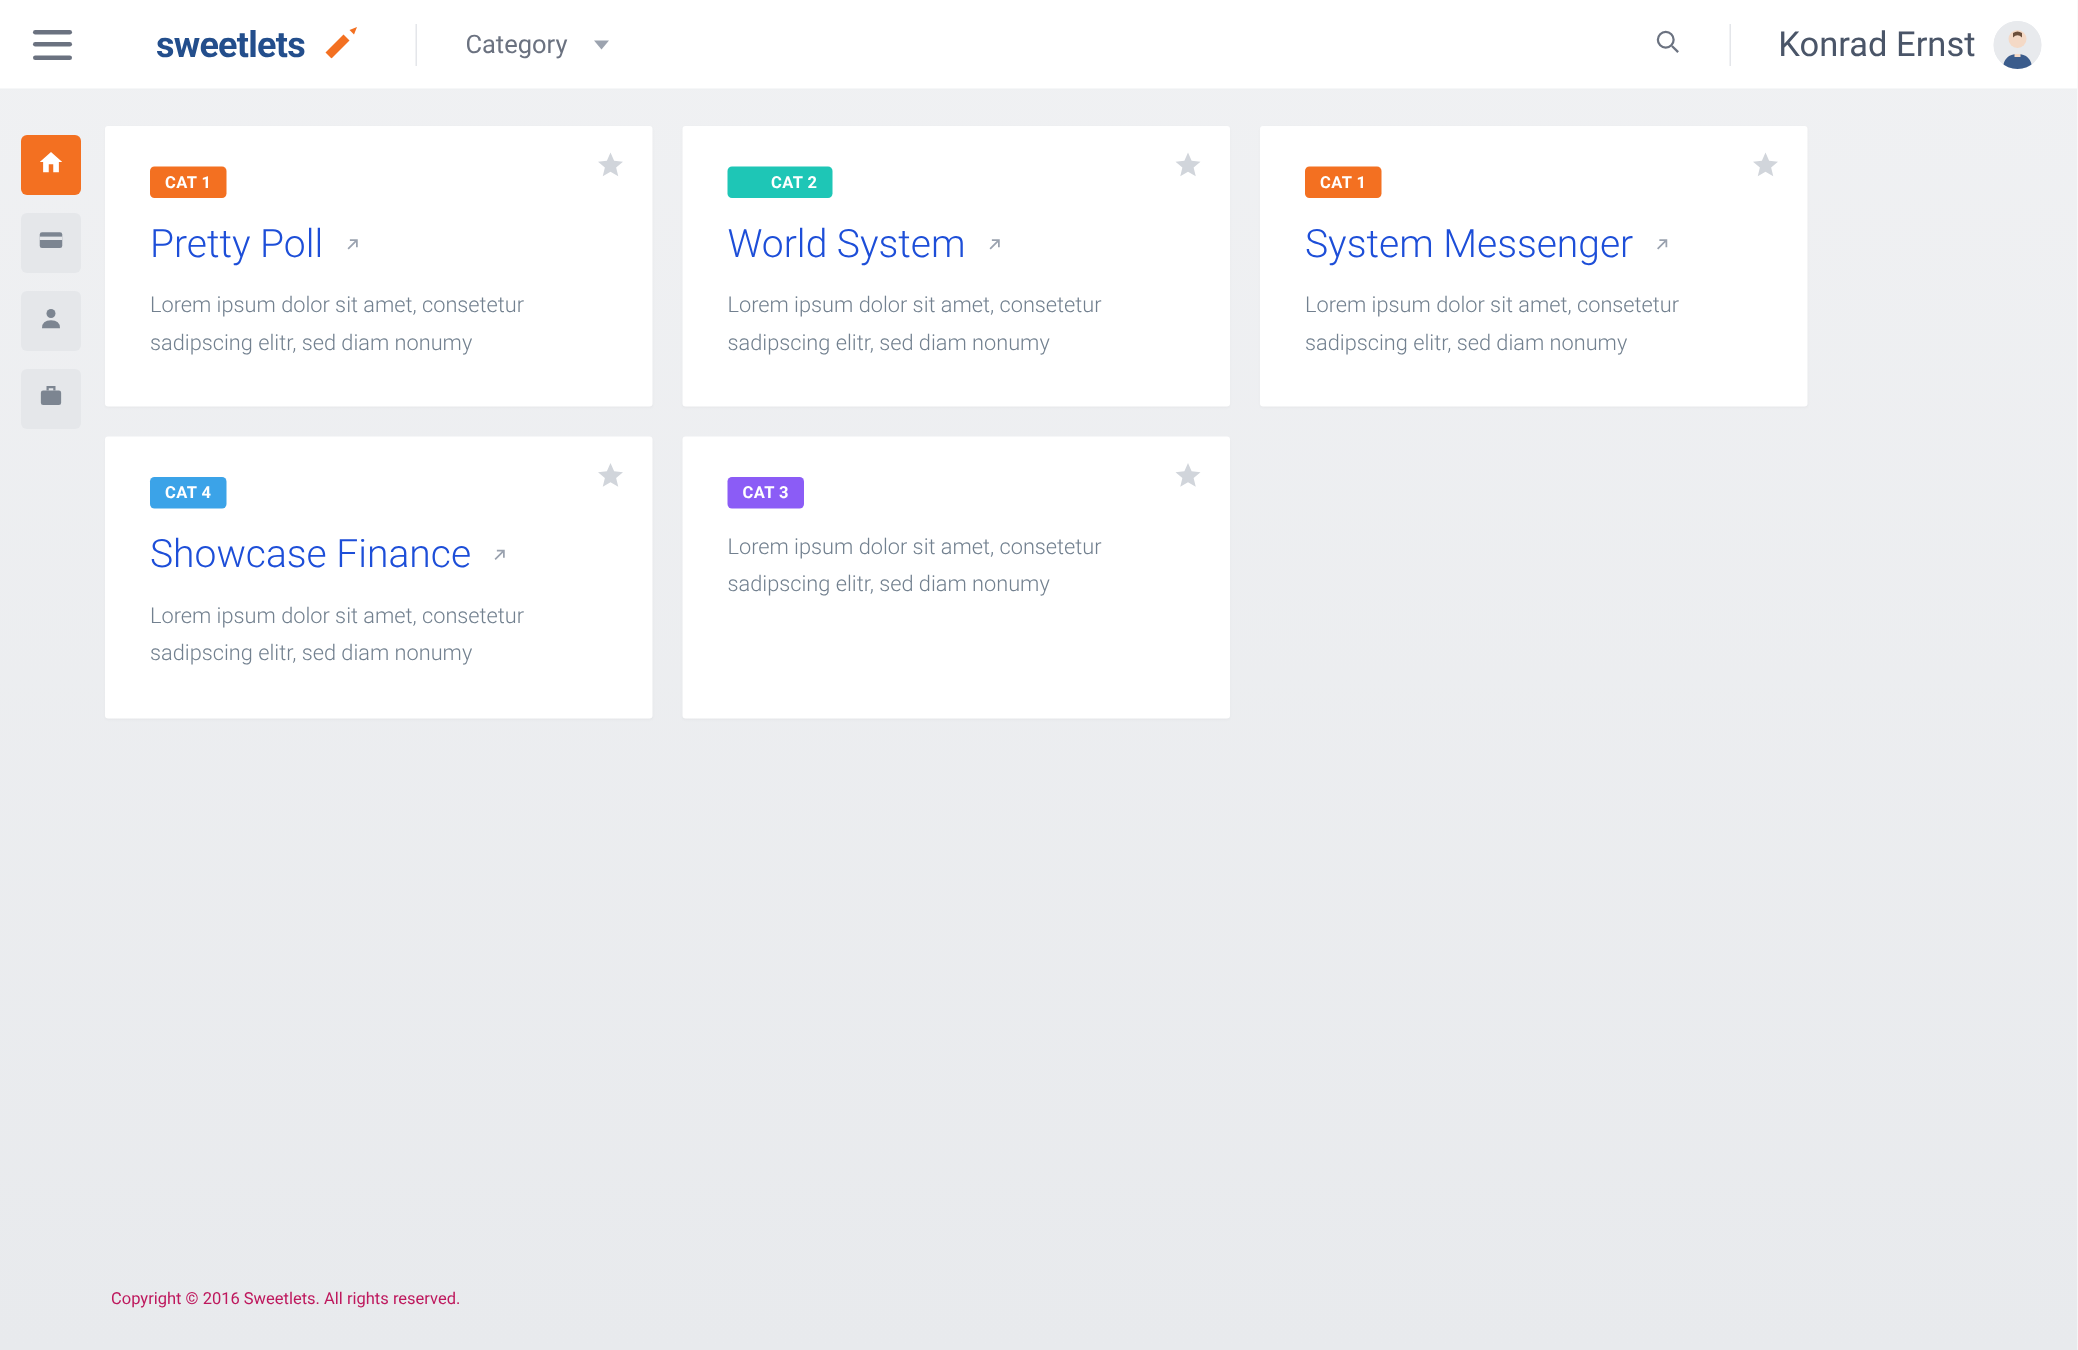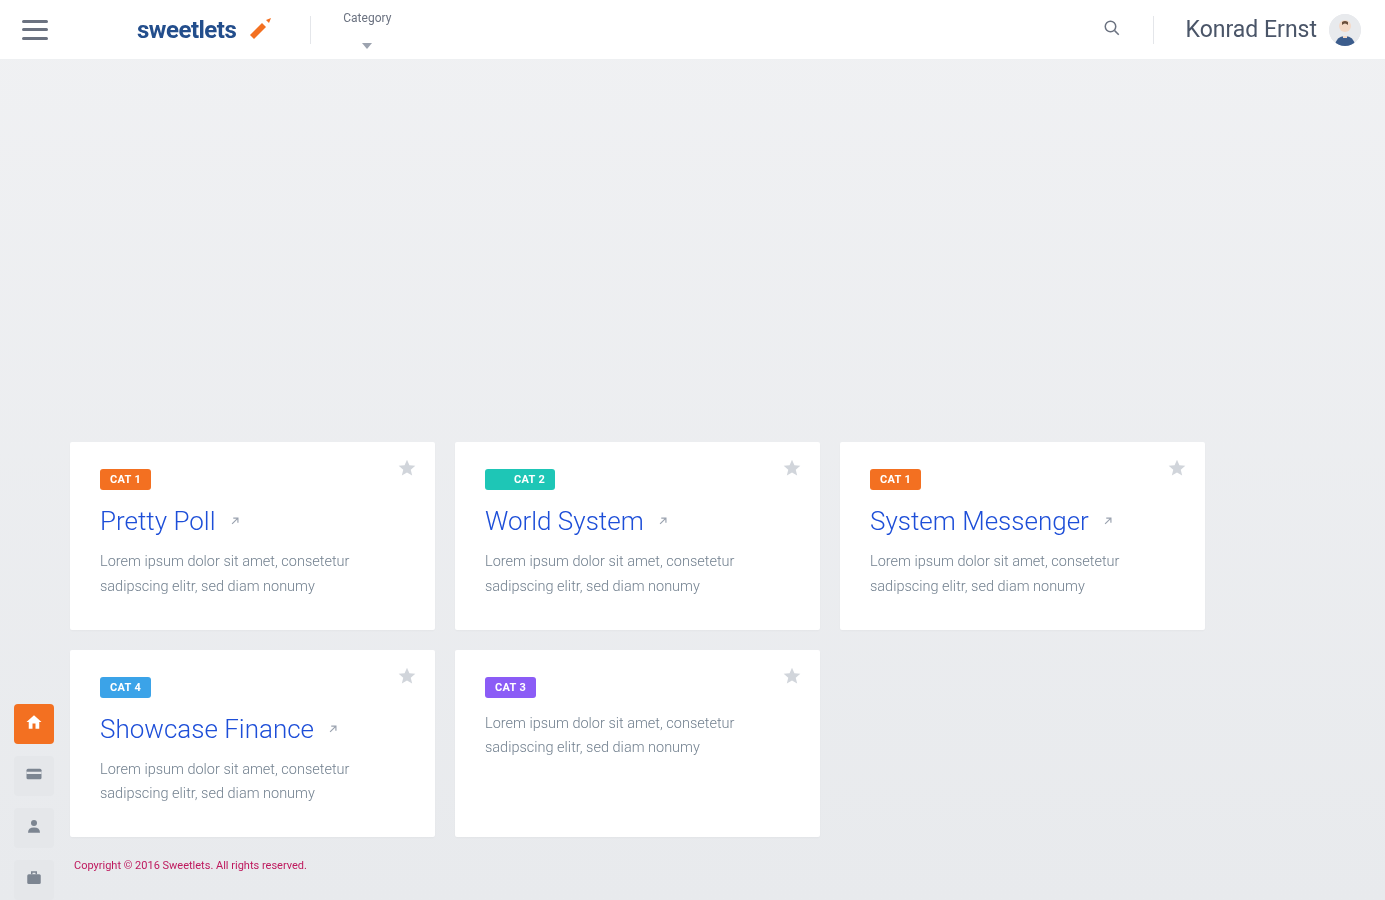--- a/index.html
+++ b/index.html
@@ -17,32 +17,32 @@
       display: flex;
       align-items: center;
       padding: 0 24px 0 22px;
       border-bottom: 1px solid #eef0f2;
     }
     .hamburger {
       width: 26px; height: 20px; display: flex; flex-direction: column; justify-content: space-between; cursor: pointer; margin-right: 56px;
     }
     .hamburger span { display: block; height: 3px; background: #6b7280; border-radius: 2px; }
     .logo { display: flex; align-items: center; gap: 8px; }
-    .logo-text { font-size: 24px; font-weight: 700; color: #234e8c; letter-spacing: -0.5px; margin-left: 33px; }
+    .logo-text { font-size: 24px; font-weight: 700; color: #234e8c; letter-spacing: -0.5px; }
     .logo-icon { color: #f37021; }
     .divider { width: 1px; height: 28px; background: #e4e6ea; margin: 0 32px; }
-    .category-dropdown { display: flex; align-items: center; gap: 18px; color: #6b7280; font-size: 12px; cursor: pointer; flex-direction: column; }
+    .category-dropdown { display: flex; align-items: center; gap: 18px; color: #6b7280; font-size: 17px; cursor: pointer; }
     .caret { width: 0; height: 0; border-left: 5px solid transparent; border-right: 5px solid transparent; border-top: 6px solid #9ca3af; }
     .header-right { margin-left: auto; display: flex; align-items: center; }
     .search-icon { color: #6b7280; cursor: pointer; }
     .user-name { font-size: 23px; color: #4a5568; margin-right: 12px; }
     .avatar { width: 32px; height: 32px; border-radius: 50%; background: #e5e7eb; overflow: hidden; display: flex; align-items: flex-end; justify-content: center; }
     .avatar svg { width: 32px; height: 32px; }
 
-    .layout { display: flex; height: calc(900px - 60px); align-items: flex-end; }
+    .layout { display: flex; height: calc(900px - 60px); }
     .sidebar { width: 70px; padding: 30px 14px 0; display: flex; flex-direction: column; gap: 12px; }
     .side-item { width: 40px; height: 40px; border-radius: 4px; display: flex; align-items: center; justify-content: center; background: #e5e7ea; color: #7c8591; cursor: pointer; }
     .side-item.active { background: #f37021; color: #fff; }
 
     .main { flex: 1; padding: 24px 26px 0 0; display: flex; flex-direction: column; }
     .cards { display: grid; grid-template-columns: repeat(3, 1fr); gap: 20px; padding-right: 154px; }
     .card { background: #fff; border-radius: 2px; padding: 26px 30px 30px; position: relative; box-shadow: 0 1px 2px rgba(0,0,0,0.03); cursor: pointer; }
     .star { position: absolute; top: 16px; right: 18px; color: #d1d5db; cursor: pointer; }
     .badge { display: inline-block; padding: 4px 10px; border-radius: 3px; font-size: 11px; font-weight: 700; color: #fff; letter-spacing: 0.3px; }
     .badge.c1 { background: #f37021; }

